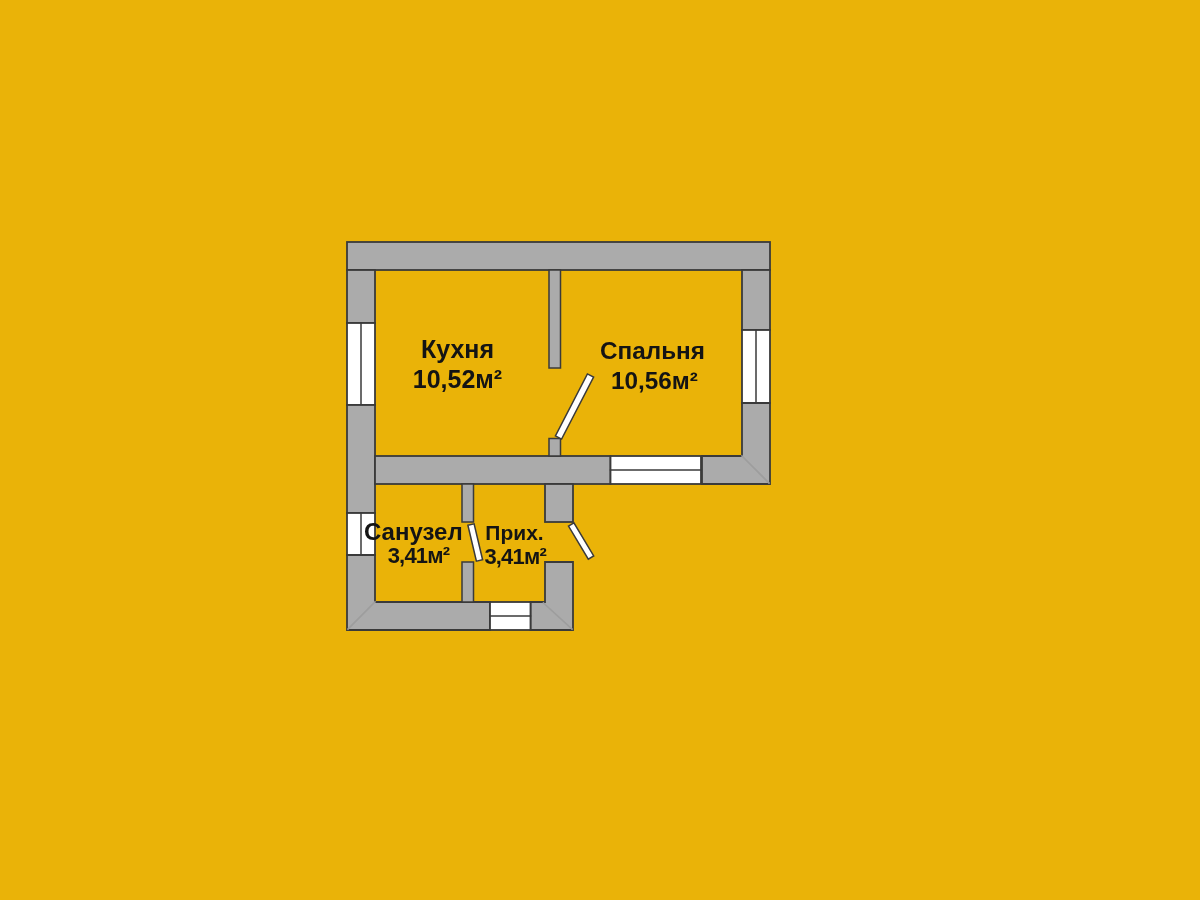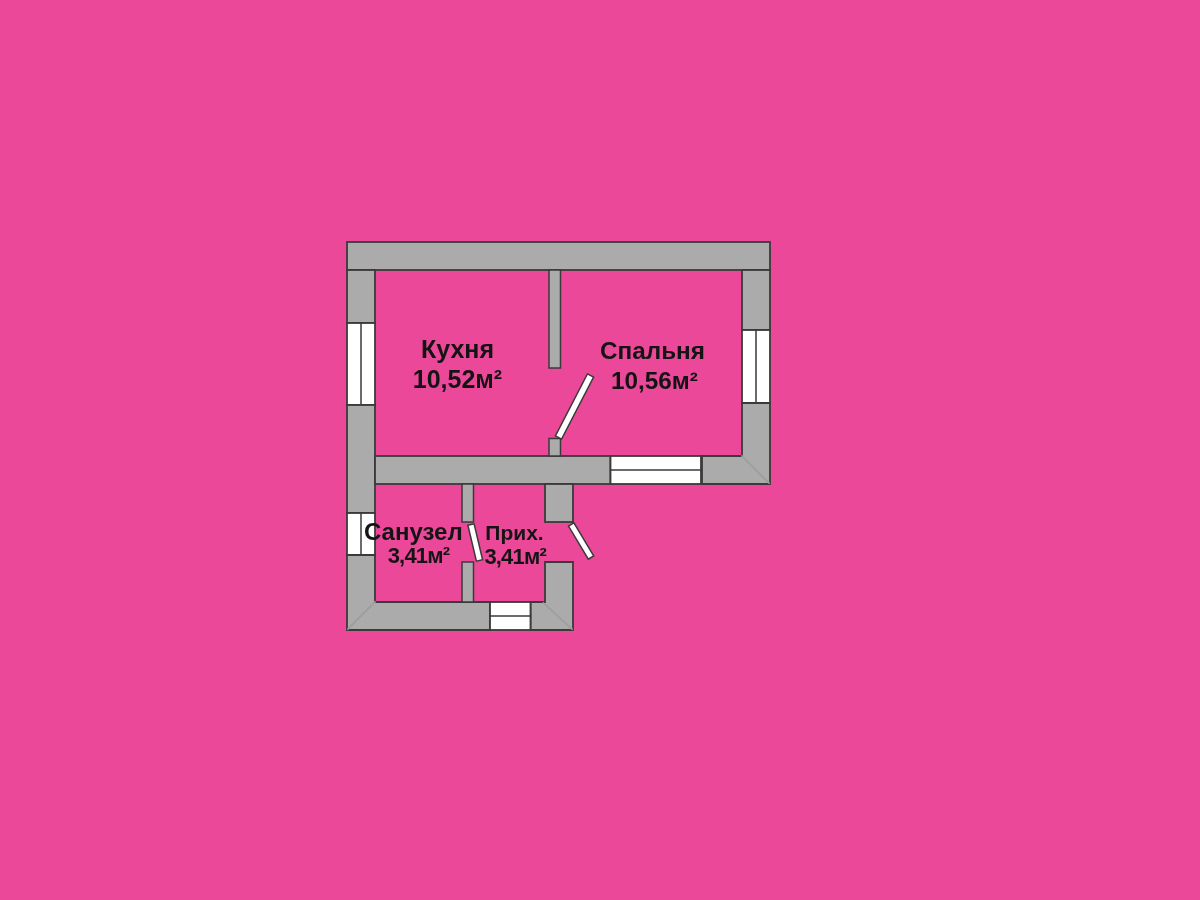--- a/index.html
+++ b/index.html
@@ -1,16 +1,16 @@
 <!DOCTYPE html>
 <html><head>
 <meta charset="utf-8">
 <style>
   html,body{margin:0;padding:0;background:#ffffff;}
-  .page{width:1200px;height:900px;position:relative;background:#ec4899;overflow:hidden;}
+  .page{width:1200px;height:900px;position:relative;background:#eab308;overflow:hidden;}
   svg{display:block;filter:blur(0.45px);}
   text{font-family:"Liberation Sans",sans-serif;font-weight:bold;fill:#141414;}
 </style>
 </head>
 <body>
 <div class="page">
 <svg width="1200" height="900" viewBox="0 0 1200 900">
   <g stroke-linecap="square">
 
     <rect x="347" y="242" width="423" height="28" fill="#ababab" stroke="#3a3a3a" stroke-width="1.8"></rect>

